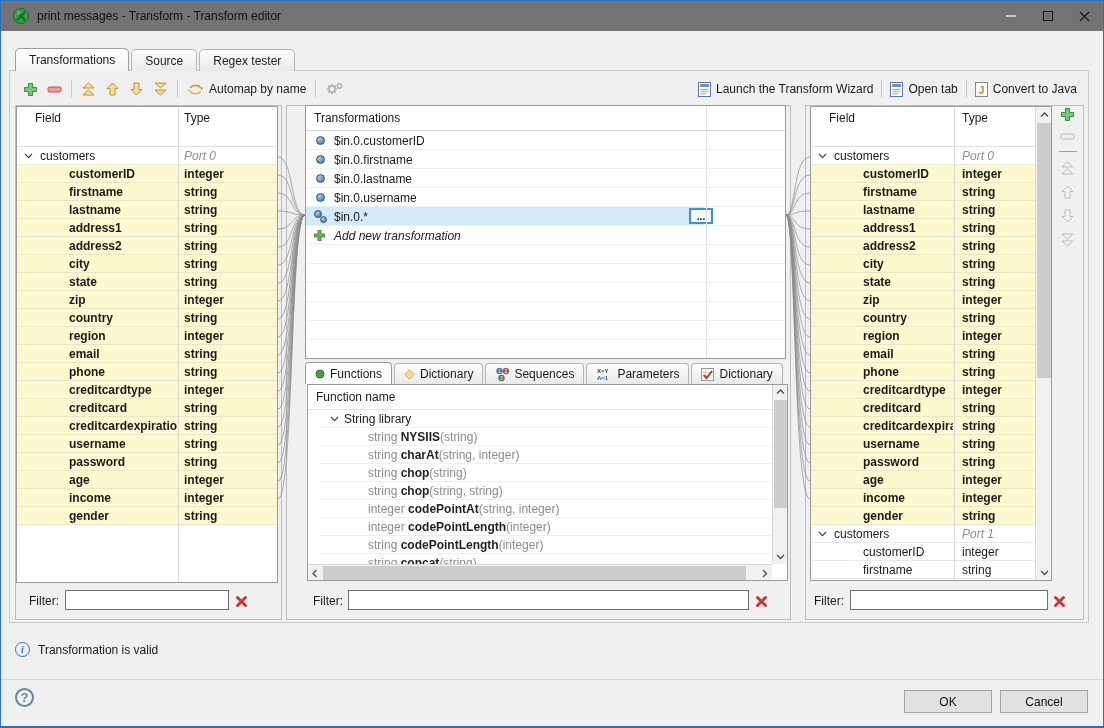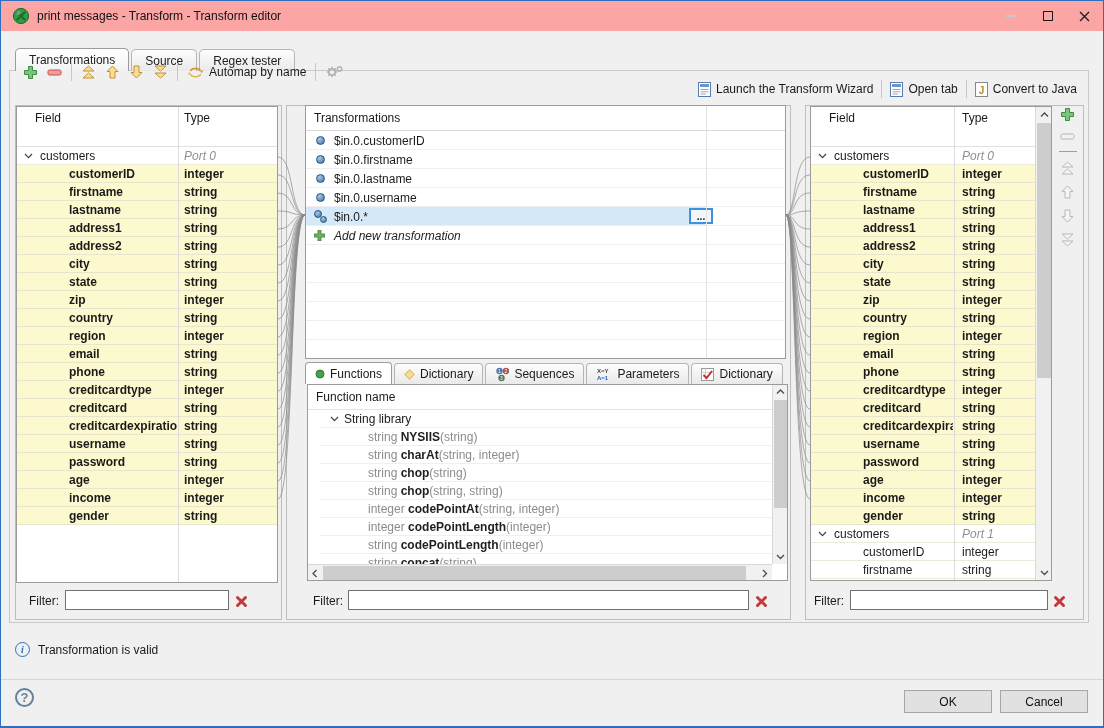--- a/index.html
+++ b/index.html
@@ -2,35 +2,35 @@
 <html><head>
 <meta charset="utf-8">
 <style>
   *{margin:0;padding:0;box-sizing:border-box}
   html,body{background:#d8d8d8}
   .win{position:relative;width:1104px;height:728px;background:#f0f0f0;
        border:1px solid #2e6fc0;border-bottom-width:2px;
        font-family:"Liberation Sans",sans-serif;font-size:12px;color:#1a1a1a;overflow:hidden}
   .abs{position:absolute}
   
-  .titlebar{position:absolute;left:0;top:0;width:100%;height:30px;background:#fca5a5}
+  .titlebar{position:absolute;left:0;top:0;width:100%;height:30px;background:#737373}
   .title-text{position:absolute;left:36px;top:0;line-height:30px;color:#111}
   .win-controls{position:absolute;right:0;top:0;height:30px;display:flex}
   .wc{width:37px;height:30px;display:flex;align-items:center;justify-content:center}
   .min-bar{width:10px;height:2px;background:#c9c9c9}
   .max-box{width:10px;height:10px;border:1px solid #1a1a1a}
   
   .tabbar{position:absolute;left:14px;top:48px;height:22px;display:flex;align-items:flex-end;z-index:5}
   .tab{height:22px;padding:0 13px;display:flex;align-items:center;margin-right:2px;
        background:linear-gradient(#fdfdfd,#e9e9e9);border:1px solid #b5b5b5;border-bottom:none;
        border-radius:5px 5px 0 0;color:#222;white-space:nowrap}
   .tab.active{height:23px;background:linear-gradient(#ffffff,#f3f3f3);border-color:#9c9c9c;z-index:6}
   .tabpage{position:absolute;left:8px;top:69px;width:1080px;height:553px;border:1px solid #c9c9c9;background:#f0f0f0}
   
-  .toolbar{position:absolute;left:22px;top:58px;height:26px;display:flex;align-items:center;gap:9px;z-index:7}
+  .toolbar{position:absolute;left:22px;top:75px;height:26px;display:flex;align-items:center;gap:9px;z-index:7}
   .tb-sep{width:1px;height:18px;background:#c8c8c8}
   .tbtn{display:flex;align-items:center;gap:5px;cursor:default}
   .actions{position:absolute;left:697px;top:75px;height:26px;display:flex;align-items:center;gap:8px;z-index:7}
   .gears{position:relative;width:20px;height:16px}
   
   .grp-box{position:absolute;border:1px solid #bdbdbd}
   
   .dtable{position:absolute;background:#fff;border:1px solid #9b9b9b;overflow:hidden}
   .thead{position:relative;height:40px;border-bottom:1px solid #e0e0e0;background:#fff}
   .thead span{position:absolute;top:4px;color:#1a1a1a}

